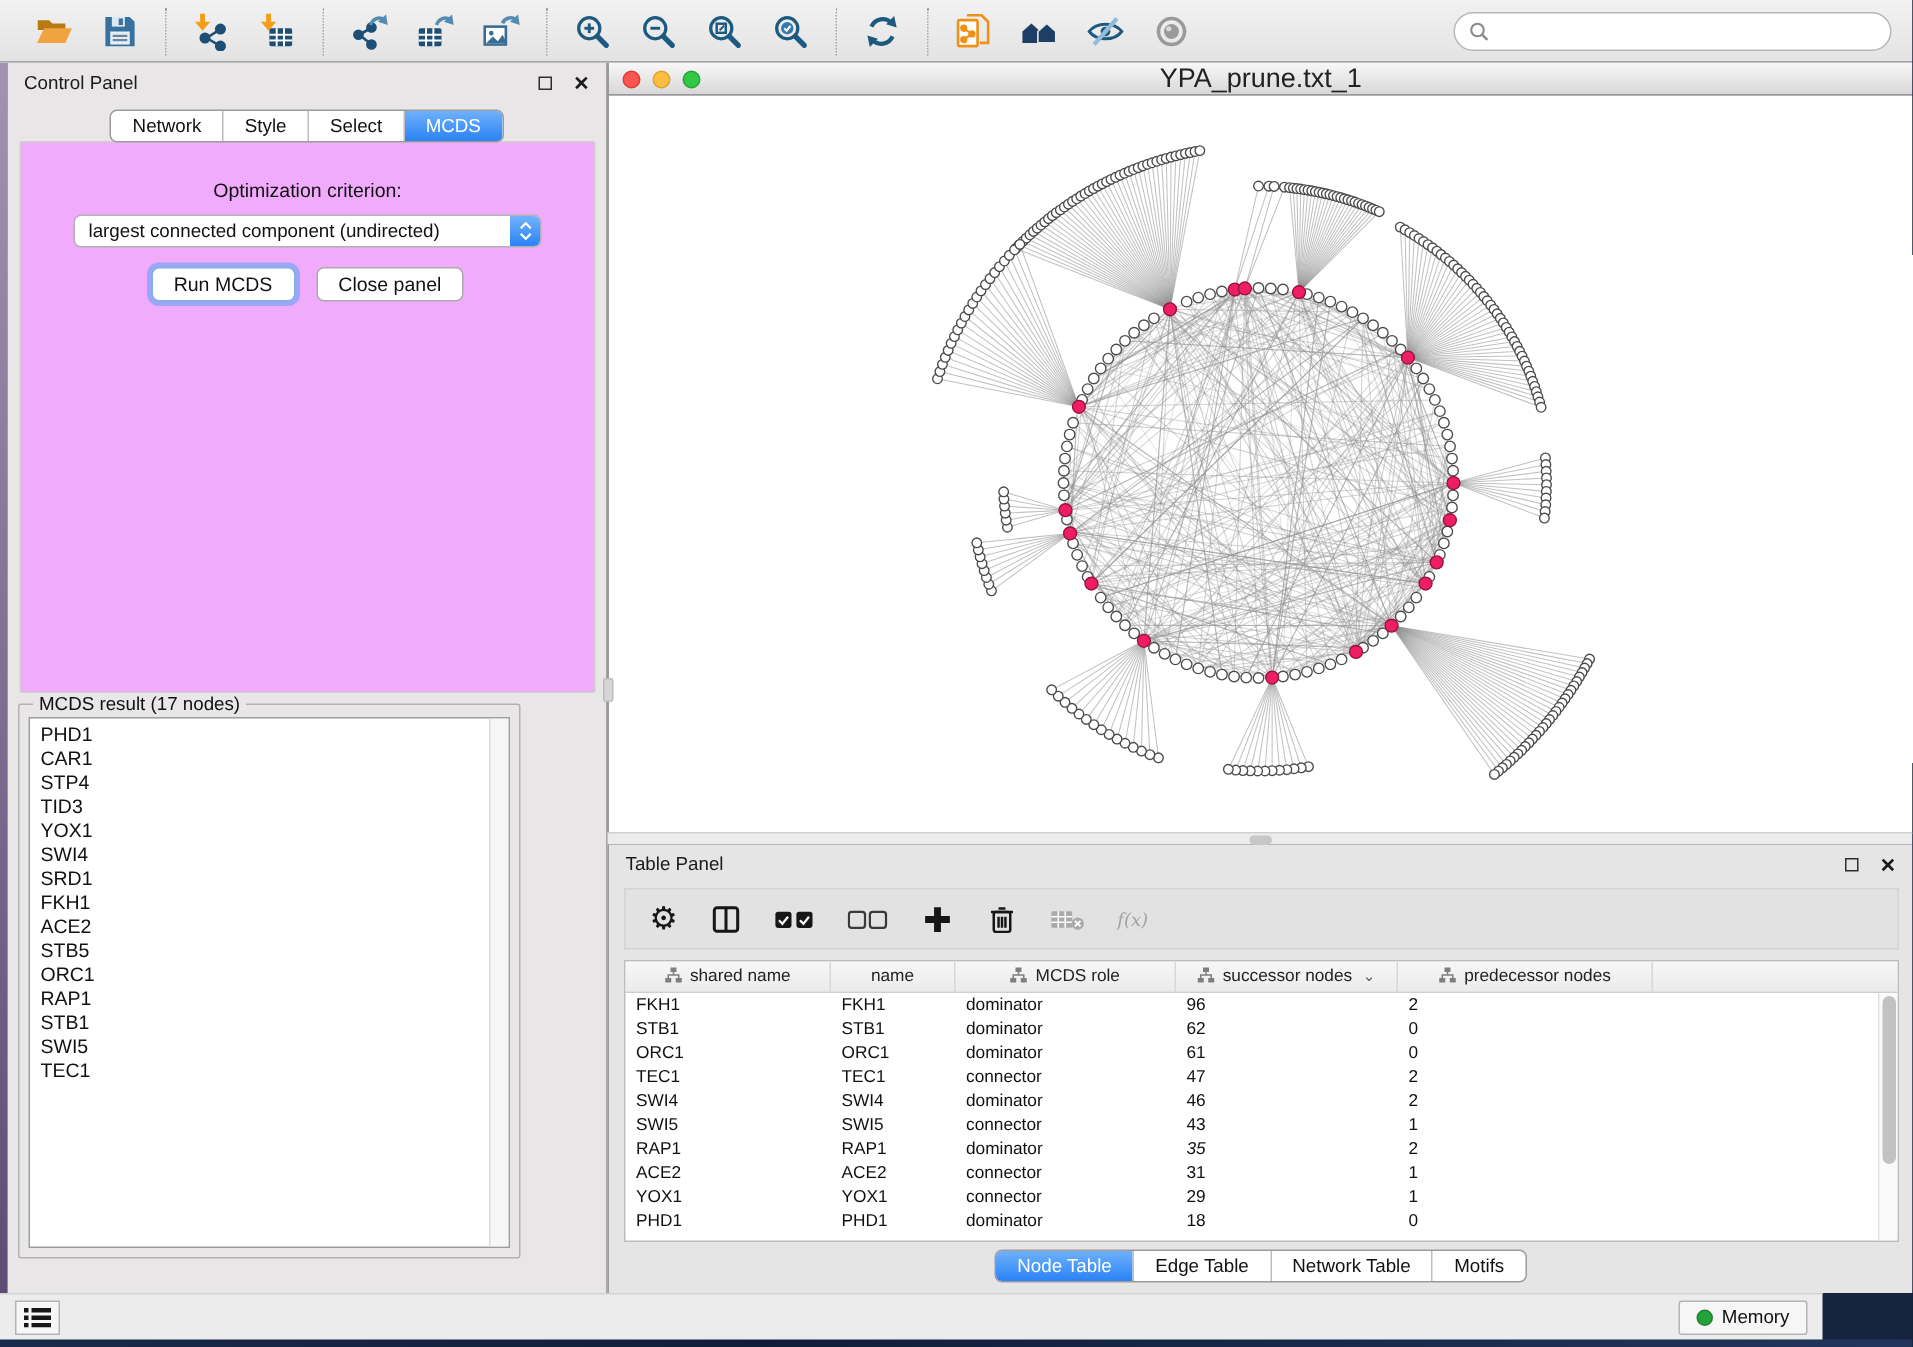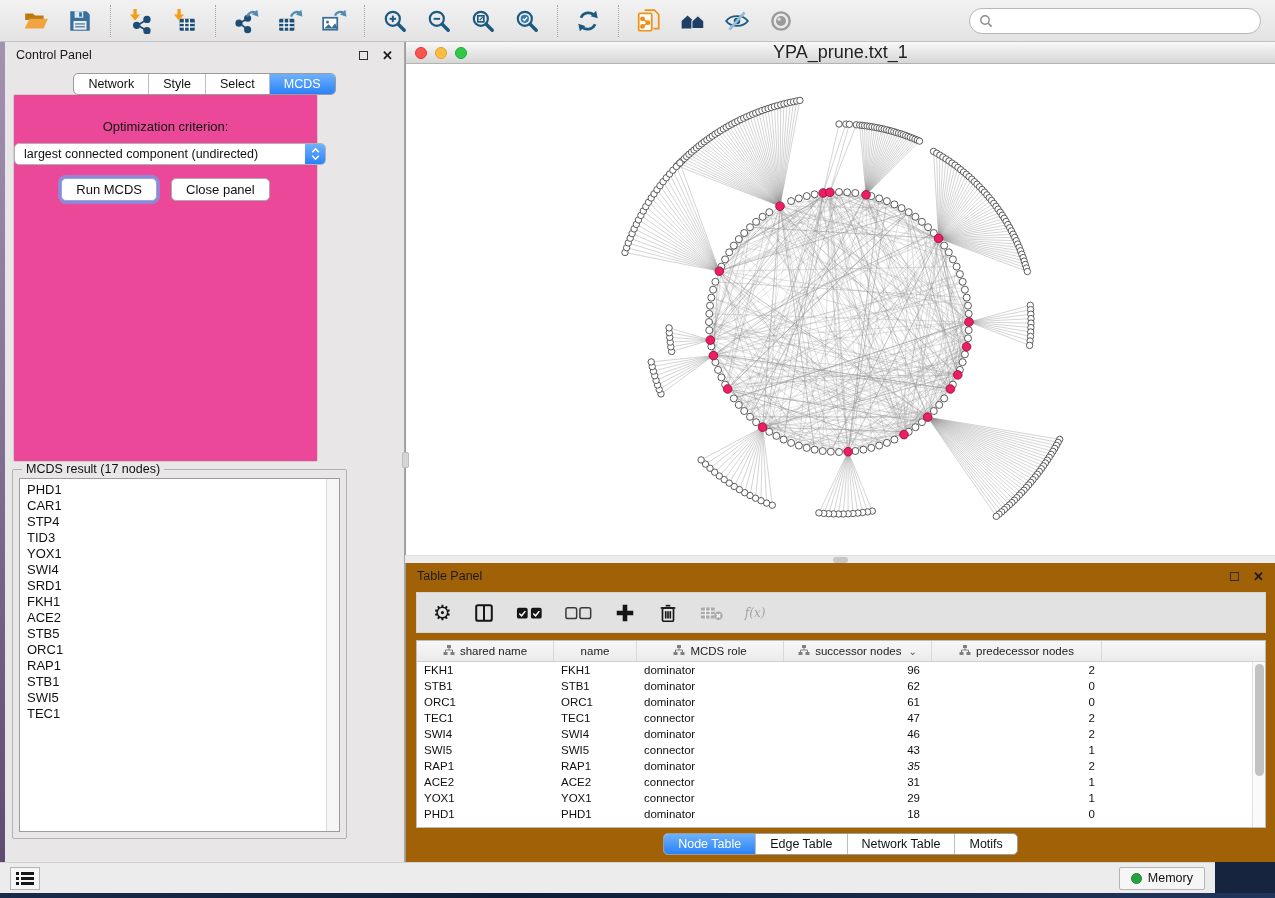--- a/index.html
+++ b/index.html
@@ -26,21 +26,21 @@
 .float-box{width:9px;height:9px;border:1.5px solid #2e2e2e;margin-right:14px}
 .close-x{font-size:13px;font-weight:bold;color:#1a1a1a;line-height:1}
 
 
 .cpanel{position:absolute;left:5px;top:42px;width:400px;height:820px;background:#e8e6e6;border-right:1px solid #a6a6a6}
 .cp-tabs-row{position:absolute;left:0;top:31px;width:100%;display:flex;justify-content:center;z-index:2}
 .segtabs{display:inline-flex;border:1px solid #9b9b9b;border-radius:5px;background:#fff;overflow:hidden;height:22px;font-size:12.5px}
 .segtab{padding:0 14px;border-right:1px solid #bdbdbd;display:flex;align-items:center;color:#111;cursor:default}
 .segtab:last-child{border-right:none}
 .segtab.active{background:linear-gradient(#6fb1fb,#2a82f7);color:#fff}
-.tabpanel{position:absolute;left:8px;top:52px;width:305px;height:368px;background:#ec4899;border:1px solid #cfcdcd;border-radius:2px}
+.tabpanel{position:absolute;left:8px;top:52px;width:384px;height:368px;background:#f0abfc;border:1px solid #cfcdcd;border-radius:2px}
 .optlabel{margin-top:24px;text-align:center;font-size:13px;color:#111}
 .dropdown{margin:9px auto 0;width:312px;height:22px;display:flex;background:#fff;border:1px solid #b2b2b2;border-radius:5px;overflow:hidden;font-size:12.5px}
 .dd-text{flex:1;display:flex;align-items:center;padding:0 9px;white-space:nowrap}
 .dd-step{width:20px;background:linear-gradient(#71b2fb,#2a82f7);display:flex;flex-direction:column;align-items:center;justify-content:center;gap:2px}
 .dd-step svg{width:9px;height:5px}
 .btnrow{display:flex;justify-content:center;gap:14px;margin-top:13px}
 .btn{height:23px;padding:0 14px;background:#fff;border:1px solid #ababab;border-radius:5px;font-size:13px;font-family:"Liberation Sans",sans-serif;color:#111}
 .btn.focusring{border-color:#84aee4;box-shadow:0 0 0 3px rgba(108,164,244,.65)}
 
 
@@ -60,35 +60,35 @@
 .l-grn{background:#33c748;border:1px solid #23a636}
 .net-canvas{flex:1;background:#fff;position:relative}
 .net-canvas svg{position:absolute;left:0;top:0}
 .vgrip{position:absolute;left:-4px;top:410px;width:7px;height:16px;background:#d6d6d6;border:1px solid #bdbdbd;border-radius:2px}
 
 
 .hsplit{position:absolute;left:405px;top:555px;width:870px;height:8px;background:#ececec;border-top:1px solid #e0e0e0}
 .hgrip{position:absolute;left:428px;top:1px;width:15px;height:6px;background:#c7c7c7;border-radius:3px}
 
 
-.tpanel{position:absolute;left:405px;top:563px;width:870px;height:299px;background:#a16207;border-left:1px solid #9c9c9c}
+.tpanel{position:absolute;left:405px;top:563px;width:870px;height:299px;background:#e5e5e5;border-left:1px solid #9c9c9c}
 .tp-toolbar{position:absolute;left:10px;top:29px;width:850px;height:41px;background:#e2e2e2;border:1px solid #d4d4d4;display:flex;align-items:center;gap:21px;padding:0 16px}
 .tpbtn{display:flex;align-items:center;justify-content:center;height:26px}
 .tpbtn svg{height:22px}
 .gearglyph{font-size:21px;line-height:1;color:#161616}
 .fx{font-family:"DejaVu Serif","Liberation Serif",serif;font-style:italic;font-size:12px;color:#a3a3a3}
 .tablewrap{position:absolute;left:10px;top:77px;width:850px;height:188px;background:#fff;border:1px solid #bcbcbc;display:flex;flex-direction:column;font-size:11.5px;overflow:hidden}
 .thead{display:flex;height:21px;background:linear-gradient(#f7f7f7,#ebebeb);border-bottom:1px solid #cfcfcf;flex:none}
 .th{display:flex;align-items:center;justify-content:center;gap:5px;border-right:1px solid #d8d8d8;color:#222;font-size:11.5px}
 .th svg{flex:none}
 .sortchev{font-size:10px;color:#555;margin-left:2px}
 .tbody{flex:1;position:relative;overflow:hidden}
 .tr{display:flex;height:16px;align-items:center;background:#fff}
 .td{padding:0 7px;white-space:nowrap;overflow:hidden;color:#101010}
-.td.num{text-align:right}
+.td.num{text-align:left}
 .vscroll{position:absolute;right:0;top:0;width:13px;height:100%;background:#fafafa;border-left:1px solid #e2e2e2}
 .vthumb{position:absolute;left:2px;top:2px;width:9px;height:112px;background:#c2c2c2;border-radius:5px}
 .tp-tabs{position:absolute;left:0;top:270px;width:100%;display:flex;justify-content:center}
 
 
 .statusbar{position:absolute;left:0;top:862px;width:1215px;height:31px;background:#ececec;border-top:1px solid #d2d2d2;display:flex;align-items:center;padding:0 10px}
 .listbtn{width:30px;height:23px;background:#f6f6f6;border:1px solid #b4b4b4;display:flex;align-items:center;justify-content:center}
 .membtn{margin-left:auto;height:23px;background:#f6f6f6;border:1px solid #b4b4b4;border-radius:2px;display:flex;align-items:center;gap:6px;padding:0 11px;font-size:12.5px;color:#111}
 .memdot{width:11px;height:11px;border-radius:50%;background:#24a33c;border:1px solid #1d8330}
 </style>

